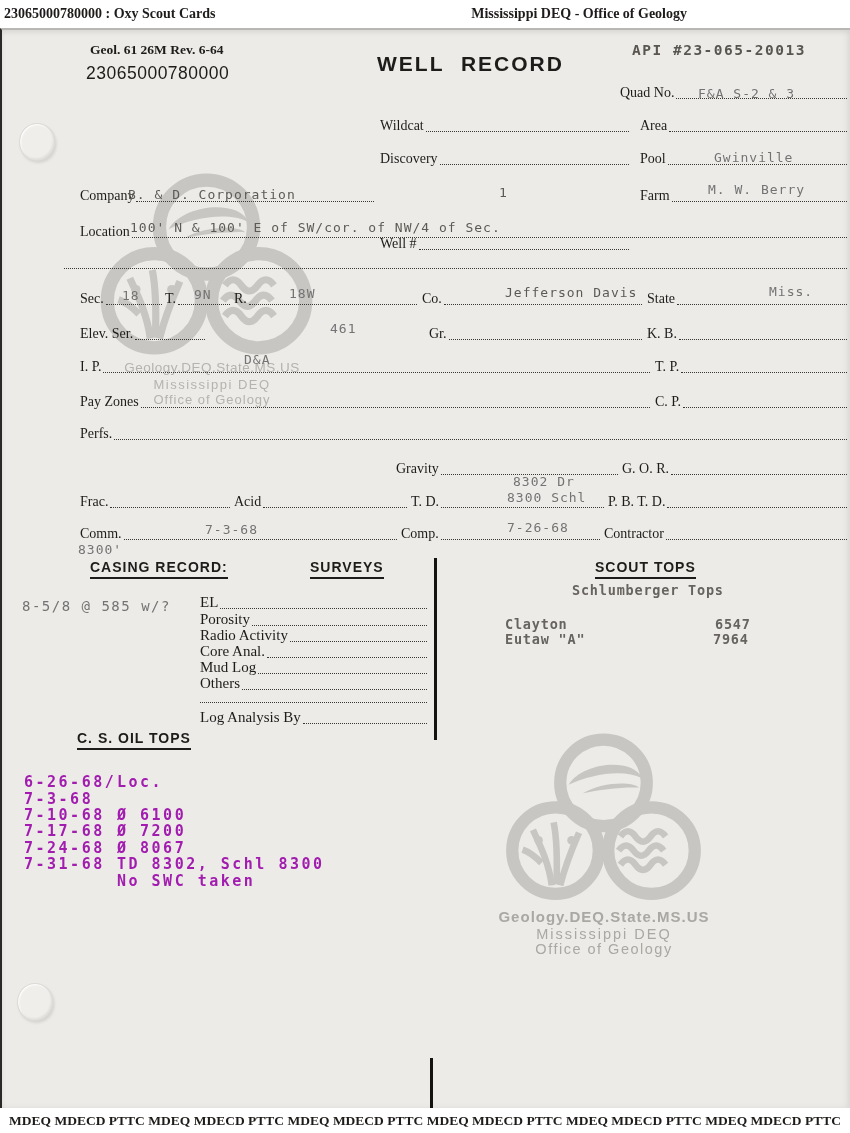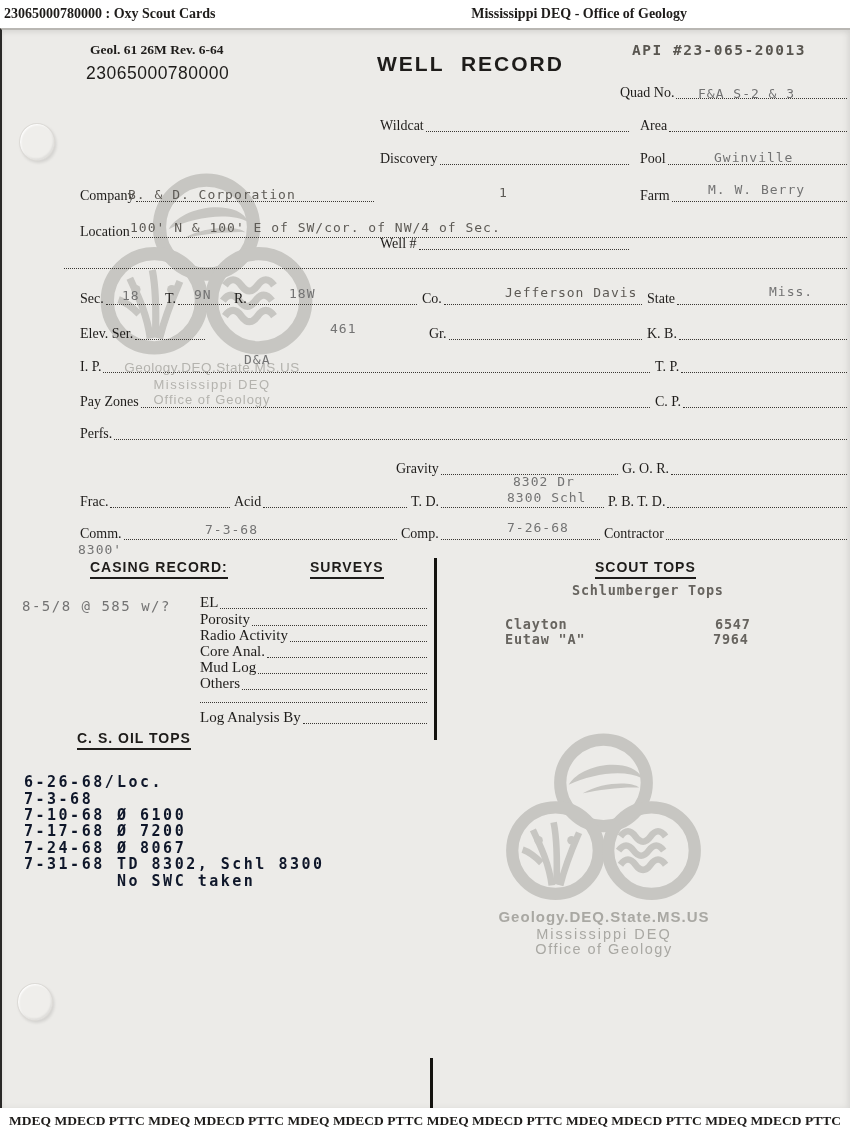--- a/index.html
+++ b/index.html
@@ -28,21 +28,21 @@
   .big-title{font-family:"Liberation Sans",sans-serif;font-weight:700;font-size:21px;letter-spacing:2px;word-spacing:9px;white-space:nowrap;}
   .serial{font-family:"Liberation Sans",sans-serif;font-size:17.5px;letter-spacing:.5px;white-space:nowrap;}
   .formno{font-size:13.5px;font-weight:600;white-space:nowrap;}
   
   .typed{font-family:"DejaVu Sans Mono","Liberation Mono",monospace;font-size:13px;letter-spacing:1px;
          color:#737373;white-space:nowrap;}
   .typed.dark{color:#5d5a55;}
   .api{font-family:"DejaVu Sans Mono","Liberation Mono",monospace;font-size:14.5px;letter-spacing:1.5px;
        color:#595650;font-weight:700;white-space:nowrap;}
   .ot{font-family:"DejaVu Sans Mono","Liberation Mono",monospace;font-size:15px;letter-spacing:2.5px;
-      color:#0f172a;font-weight:600;white-space:nowrap;}
+      color:#a21caf;font-weight:600;white-space:nowrap;}
   .st{font-family:"DejaVu Sans Mono","Liberation Mono",monospace;font-size:13.5px;letter-spacing:.8px;
       color:#666architecture;} 
   .st{color:#67645f;font-weight:600;white-space:nowrap;}
   
   .wm{color:#c7c6c2;}
   .wm-text{font-family:"Liberation Sans",sans-serif;color:#b4b3ae;text-align:center;white-space:nowrap;}
   .vline{background:#14130f;}
   .hole{border-radius:50%;background:#efeeeb;border:1px solid #dcdad6;
         box-shadow:1.5px 2px 3px rgba(0,0,0,.10), inset -1px -1.5px 2px rgba(0,0,0,.07), inset 1px 1px 2px #fff;}
 </style>

